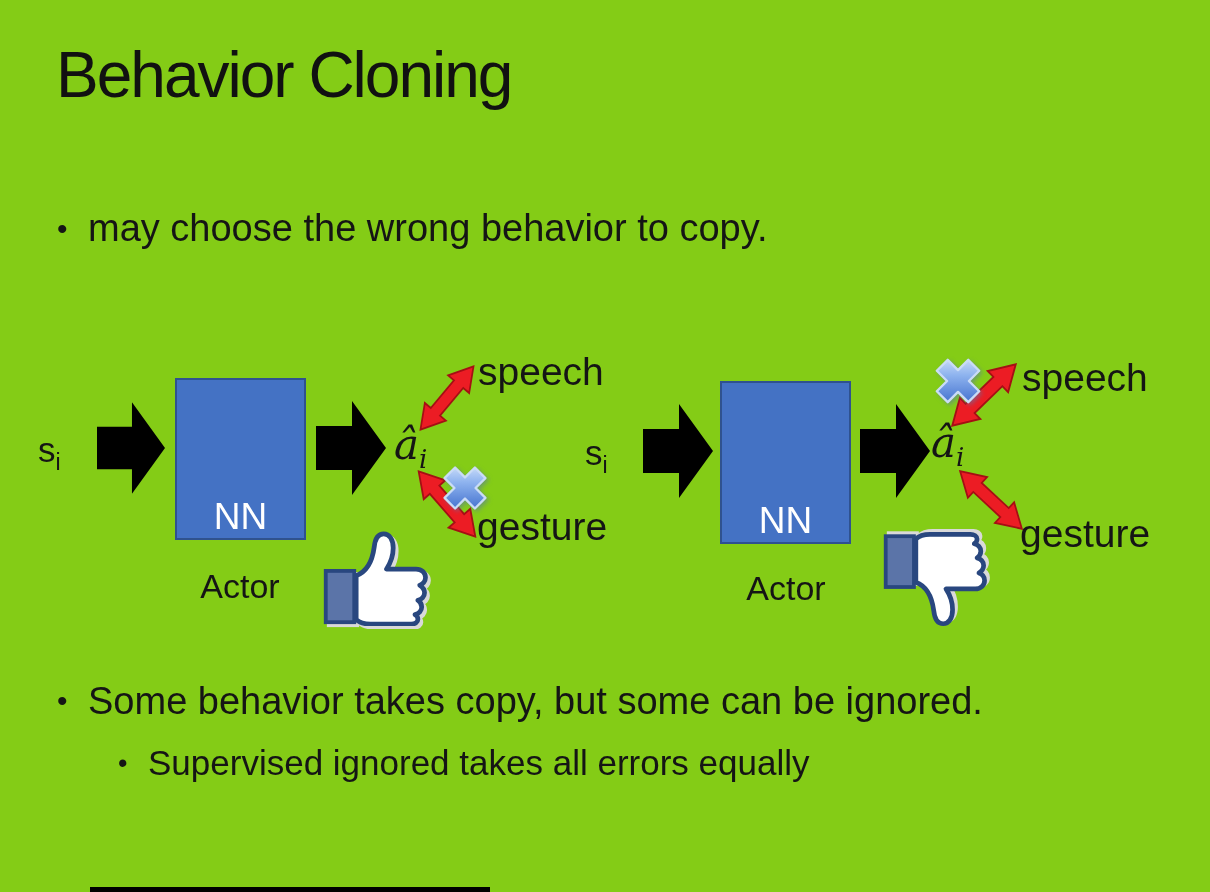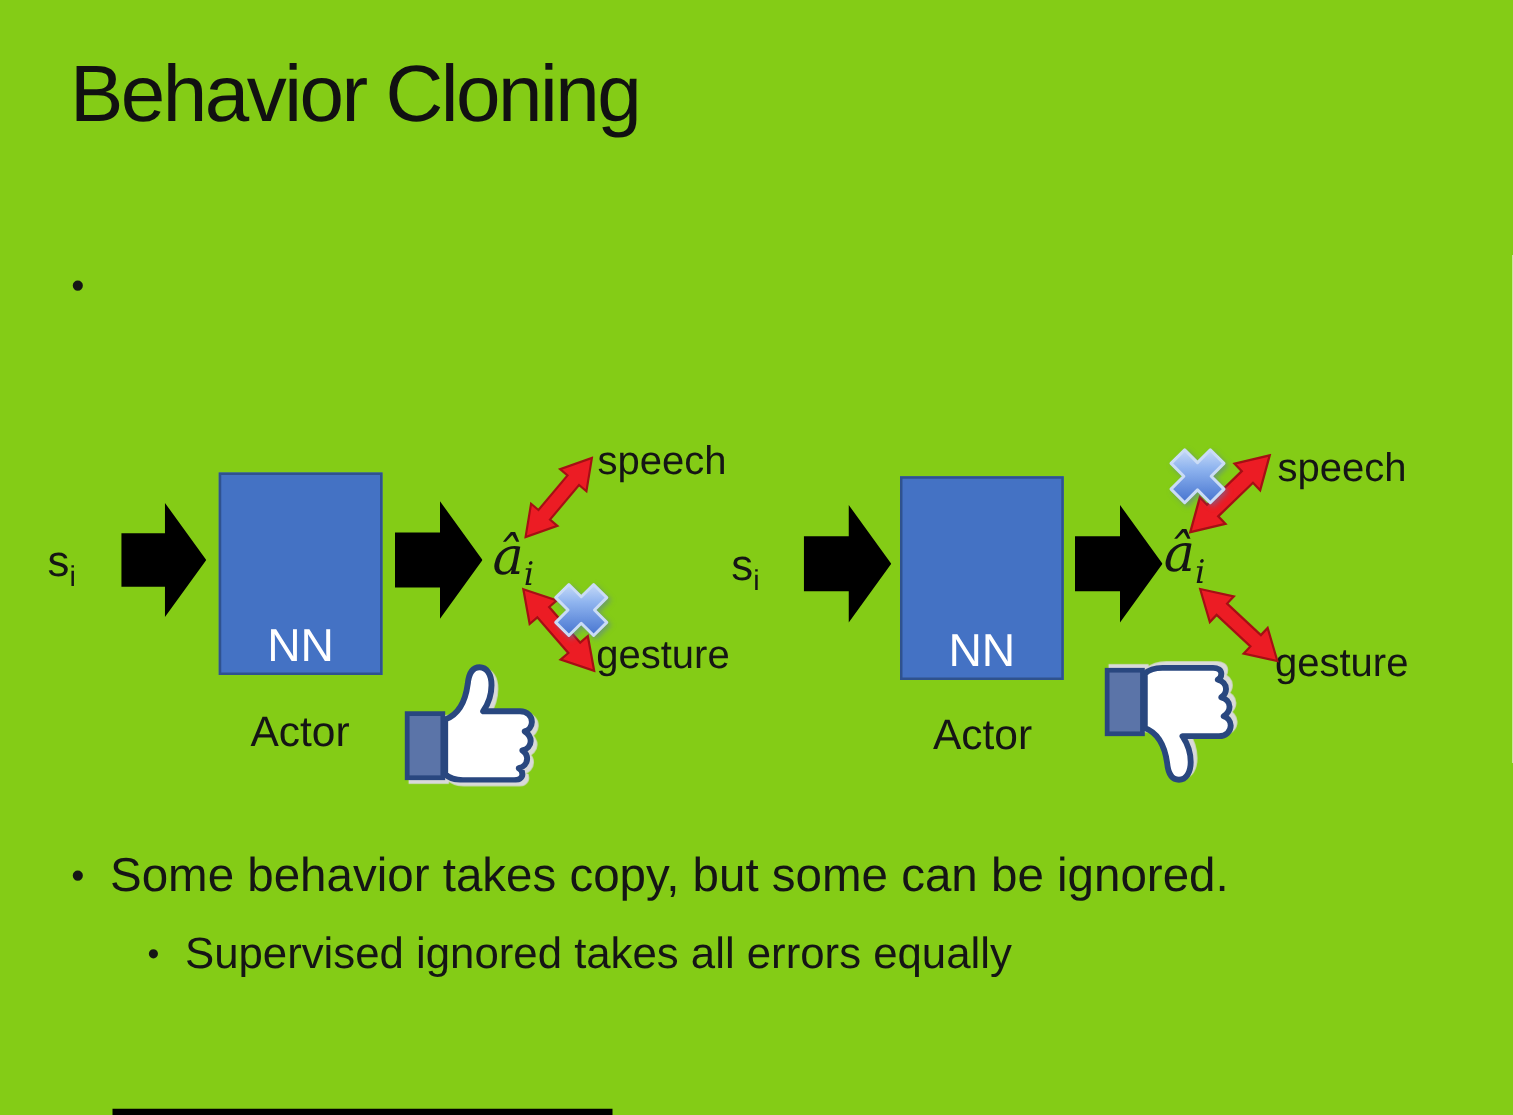--- a/index.html
+++ b/index.html
@@ -25,21 +25,21 @@
   .iolabel sub{font-size:23px;}
   .nnbox{
     width:131px;height:162px;background:var(--nn-fill,#4472C4);
     border:2px solid var(--nn-border,#2F528F);
     display:flex;align-items:flex-end;justify-content:center;
     color:#fff;font-size:37px;box-sizing:border-box;
   }
   .actor{width:120px;text-align:center;font-size:34px;margin-top:16px;}
   .mathout{font-family:"DejaVu Serif","Liberation Serif",serif;font-style:italic;font-size:42px;z-index:2;text-align:center;}
   .mathout sub{font-size:26px;}
-  .arrowlabel{font-size:32px;}
+  .arrowlabel{font-size:39px;}
   .block-arrow polygon{fill:var(--arrow-black,#000);}
   .double-arrow{z-index:1;}
   .double-arrow polygon{fill:var(--arrow-red,#EC1C24);stroke:#A50F14;stroke-width:2;}
   .cross{z-index:3;filter:drop-shadow(2px 2px 2px rgba(90,120,170,.55));}
   .cross path{stroke:#CADCF6;stroke-width:2.5;stroke-linejoin:round;}
   .thumb{filter:drop-shadow(3px 3px 0 #d9d9d9);}
   .thumb .hand{fill:#fff;stroke:var(--thumb-outline,#29477F);stroke-width:5;stroke-linejoin:round;}
   .thumb .cuff{fill:var(--thumb-cuff,#5B74A8);stroke:var(--thumb-outline,#29477F);stroke-width:4;}
   .flip{transform:scaleY(-1);}
   .bottom-cut{left:90px;top:887px;width:400px;height:5px;background:#000;}
@@ -47,20 +47,21 @@
 </head>
 <body>
 
 <div id="slide">
 
   <div class="abs title">Behavior Cloning</div>
 
   <div class="abs bullet b1">
     <span class="dot">•</span>
     <span>
+      <div>may choose the wrong behavior to copy.</div>
     </span>
   </div>
 
   <div class="abs iolabel" style="left:38px;top:430px;">
     <span>s</span><sub>i</sub>
   </div>
 
   <svg class="abs block-arrow" style="left:97px;top:398px;" width="68" height="100" viewBox="0 0 70 100">
     <polygon points="0,28 36,28 36,3 70,50 36,97 36,72 0,72"></polygon>
   </svg>

